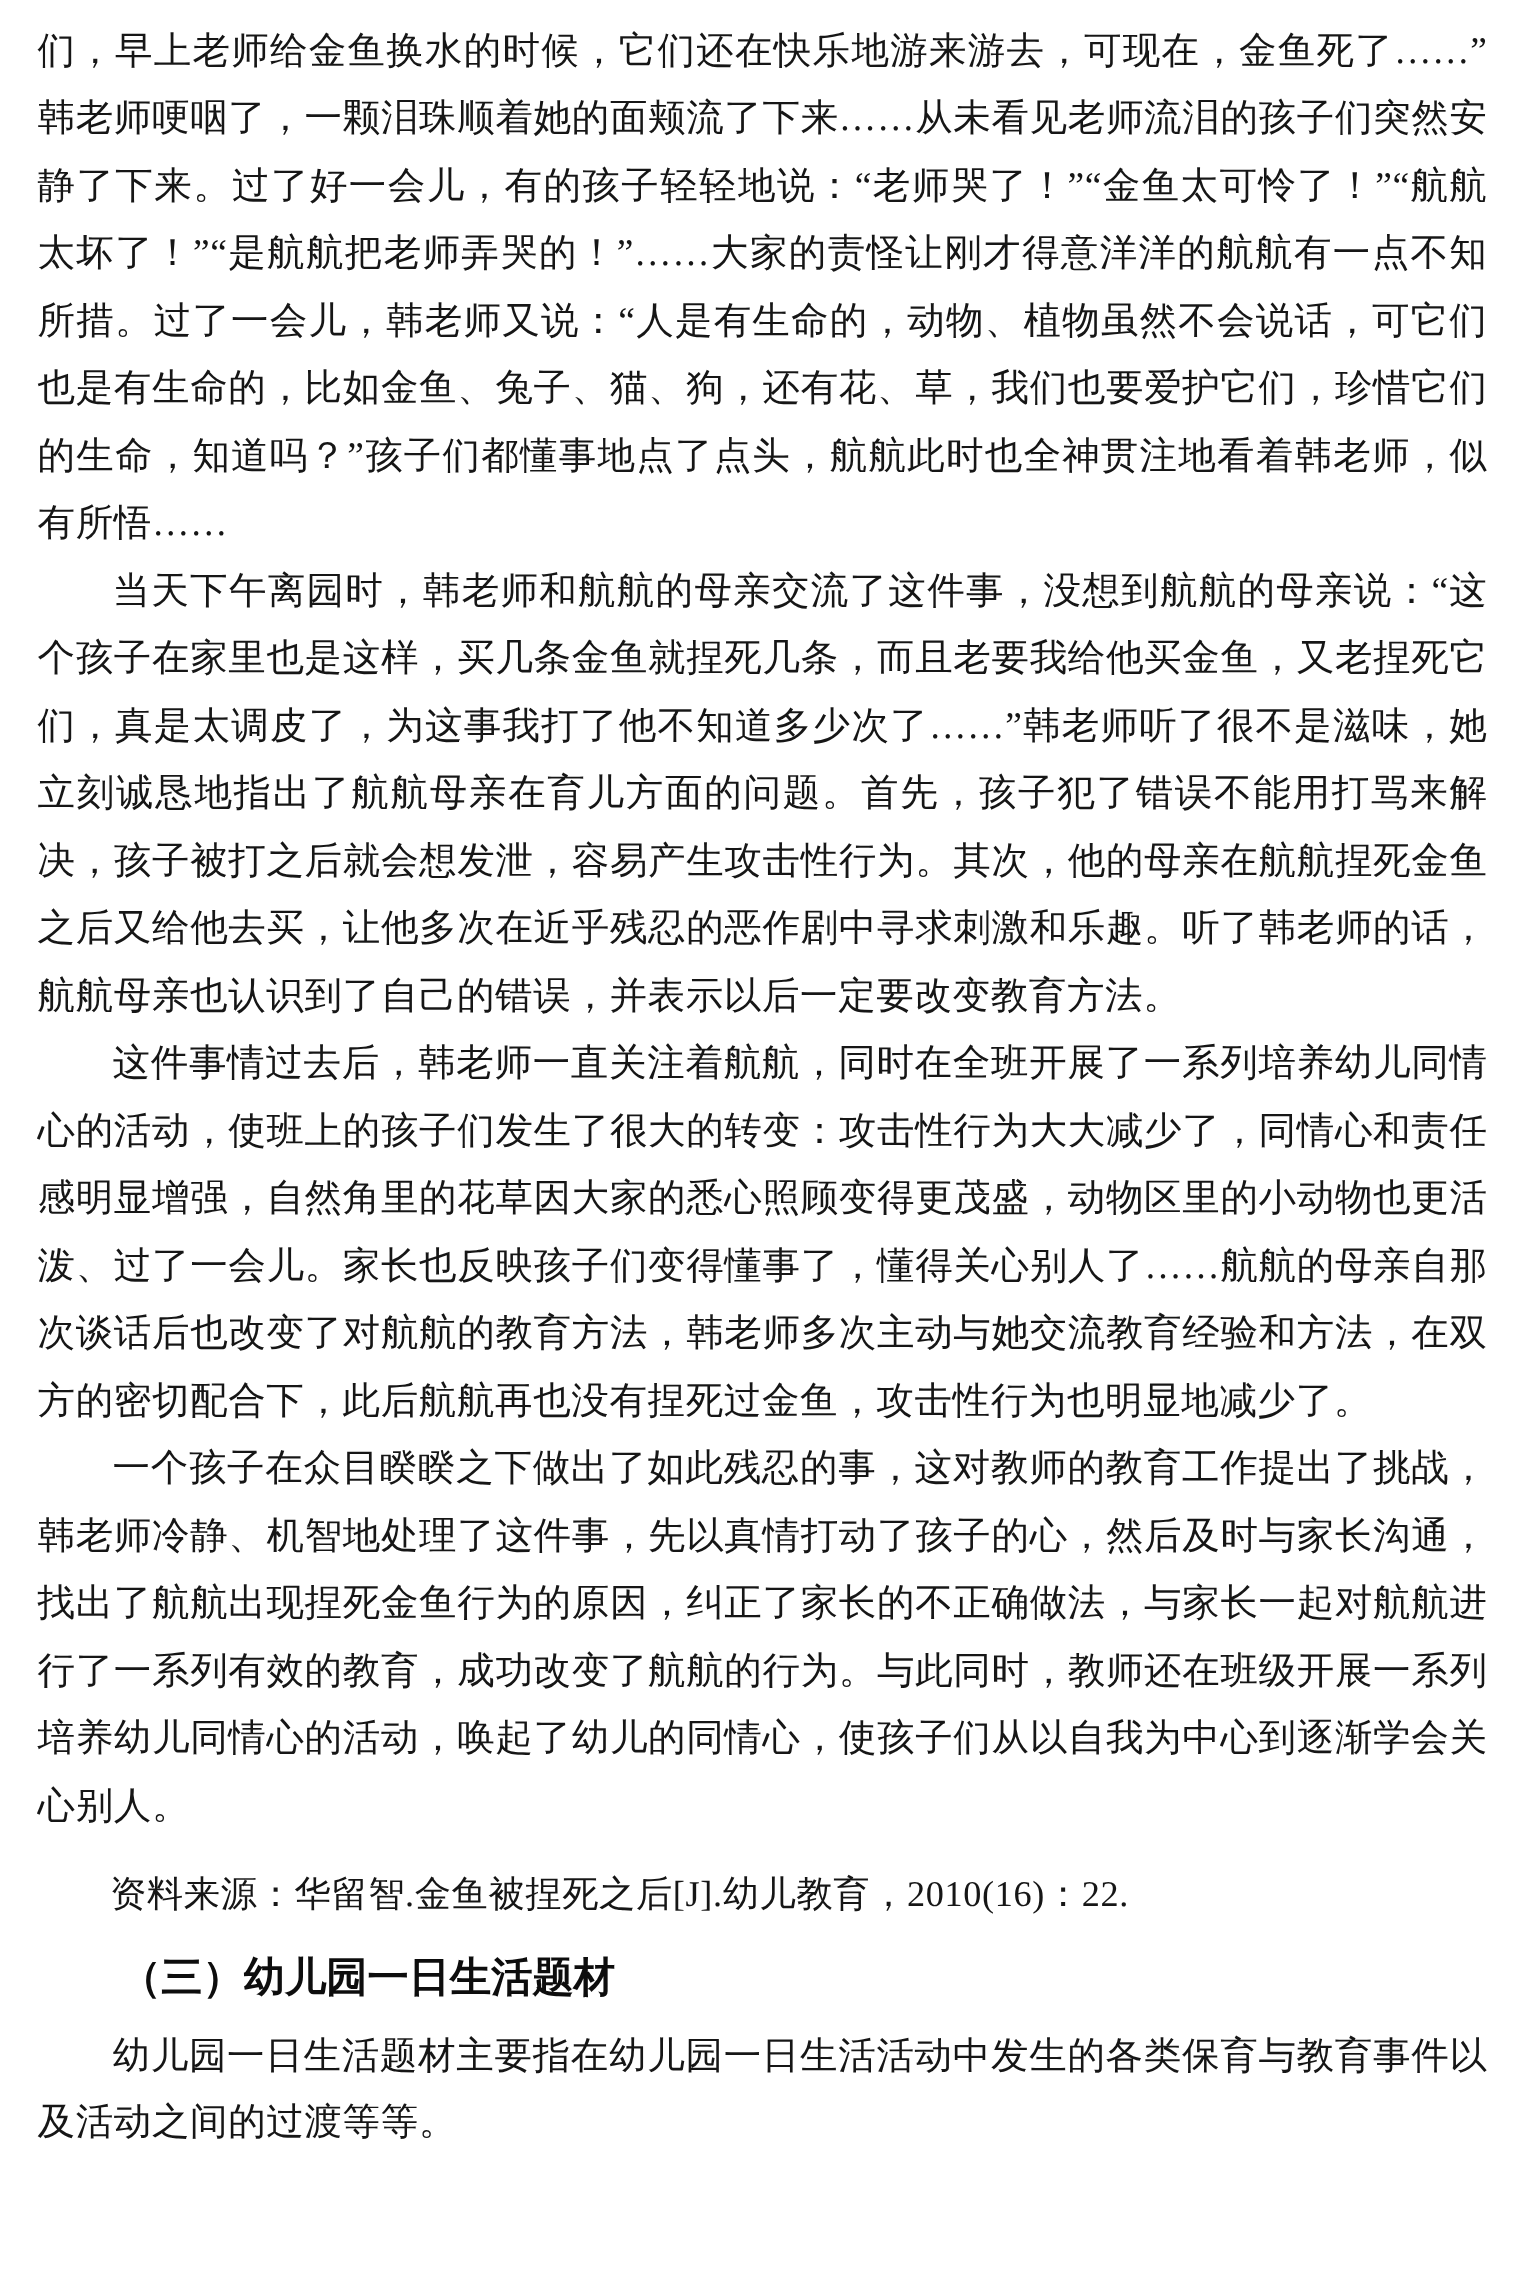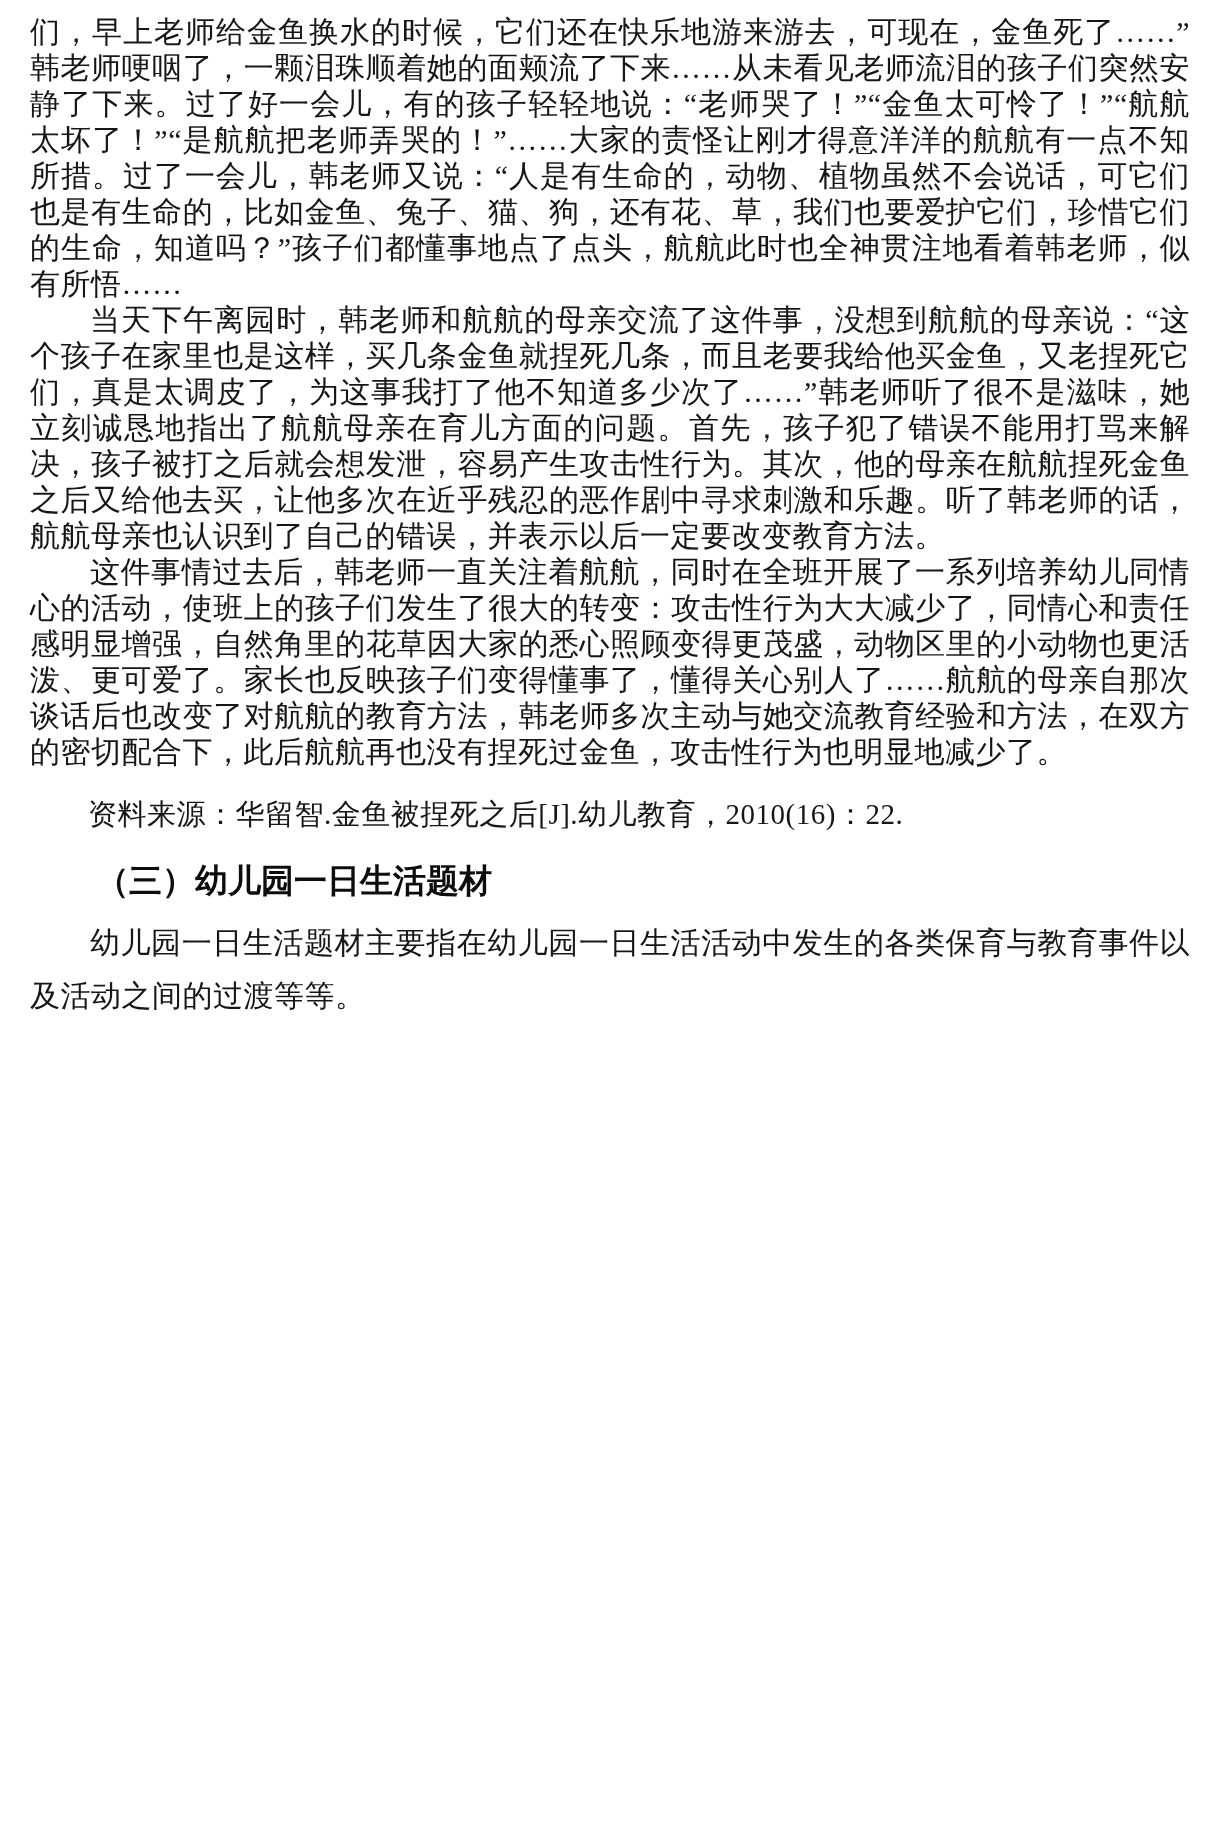--- a/index.html
+++ b/index.html
@@ -15,21 +15,21 @@
     background: #ffffff;
     color: #161616;
     box-sizing: border-box;
     padding: 14px 32px 0 30px;
     overflow: hidden;
     font-family: "Liberation Serif", "DejaVu Serif", serif;
   }
   .body-text p.para {
     margin: 0;
     font-size: 30px;
-    line-height: 36px;
+    line-height: 54px;
     text-align: justify;
     text-justify: inter-ideograph;
     letter-spacing: 0.5px;
   }
   .body-text p.para.indent,
   p.section-para.indent {
     text-indent: 2em;
   }
   p.citation {
     margin: 24px 0 0 0;
@@ -57,21 +57,22 @@
   }
 </style>
 </head>
 <body>
 
 <div class="page">
 
   <div class="body-text">
     <p class="para">们，早上老师给金鱼换水的时候，它们还在快乐地游来游去，可现在，金鱼死了……”韩老师哽咽了，一颗泪珠顺着她的面颊流了下来……从未看见老师流泪的孩子们突然安静了下来。过了好一会儿，有的孩子轻轻地说：“老师哭了！”“金鱼太可怜了！”“航航太坏了！”“是航航把老师弄哭的！”……大家的责怪让刚才得意洋洋的航航有一点不知所措。过了一会儿，韩老师又说：“人是有生命的，动物、植物虽然不会说话，可它们也是有生命的，比如金鱼、兔子、猫、狗，还有花、草，我们也要爱护它们，珍惜它们的生命，知道吗？”孩子们都懂事地点了点头，航航此时也全神贯注地看着韩老师，似有所悟……</p>
     <p class="para indent">当天下午离园时，韩老师和航航的母亲交流了这件事，没想到航航的母亲说：“这个孩子在家里也是这样，买几条金鱼就捏死几条，而且老要我给他买金鱼，又老捏死它们，真是太调皮了，为这事我打了他不知道多少次了……”韩老师听了很不是滋味，她立刻诚恳地指出了航航母亲在育儿方面的问题。首先，孩子犯了错误不能用打骂来解决，孩子被打之后就会想发泄，容易产生攻击性行为。其次，他的母亲在航航捏死金鱼之后又给他去买，让他多次在近乎残忍的恶作剧中寻求刺激和乐趣。听了韩老师的话，航航母亲也认识到了自己的错误，并表示以后一定要改变教育方法。</p>
-    <p class="para indent">这件事情过去后，韩老师一直关注着航航，同时在全班开展了一系列培养幼儿同情心的活动，使班上的孩子们发生了很大的转变：攻击性行为大大减少了，同情心和责任感明显增强，自然角里的花草因大家的悉心照顾变得更茂盛，动物区里的小动物也更活泼、更可爱了。家长也反映孩子们变得懂事了，懂得关心别人了……航航的母亲自那次谈话后也改变了对航航的教育方法，韩老师多次主动与她交流教育经验和方法，在双方的密切配合下，此后航航再也没有捏死过金鱼，攻击性行为也明显地减少了。</p>
+    <p class="para indent">这件事情过去后，韩老师一直关注着航航，同时在全班开展了一系列培养幼儿同情心的活动，使班上的孩子们发生了很大的转变：攻击性行为大大减少了，同情心和责任感明显增强，自然角里的花草因大家的悉心照顾变得更茂盛，动物区里的小动物也更活泼、过了一会儿。家长也反映孩子们变得懂事了，懂得关心别人了……航航的母亲自那次谈话后也改变了对航航的教育方法，韩老师多次主动与她交流教育经验和方法，在双方的密切配合下，此后航航再也没有捏死过金鱼，攻击性行为也明显地减少了。</p>
+    <p class="para indent">一个孩子在众目睽睽之下做出了如此残忍的事，这对教师的教育工作提出了挑战，韩老师冷静、机智地处理了这件事，先以真情打动了孩子的心，然后及时与家长沟通，找出了航航出现捏死金鱼行为的原因，纠正了家长的不正确做法，与家长一起对航航进行了一系列有效的教育，成功改变了航航的行为。与此同时，教师还在班级开展一系列培养幼儿同情心的活动，唤起了幼儿的同情心，使孩子们从以自我为中心到逐渐学会关心别人。</p>
   </div>
 
   <p class="citation">资料来源：华留智.金鱼被捏死之后[J].幼儿教育，2010(16)：22.</p>
 
   <h3 class="section-heading">（三）幼儿园一日生活题材</h3>
 
   <p class="section-para indent">幼儿园一日生活题材主要指在幼儿园一日生活活动中发生的各类保育与教育事件以及活动之间的过渡等等。</p>
 
 </div>
 

